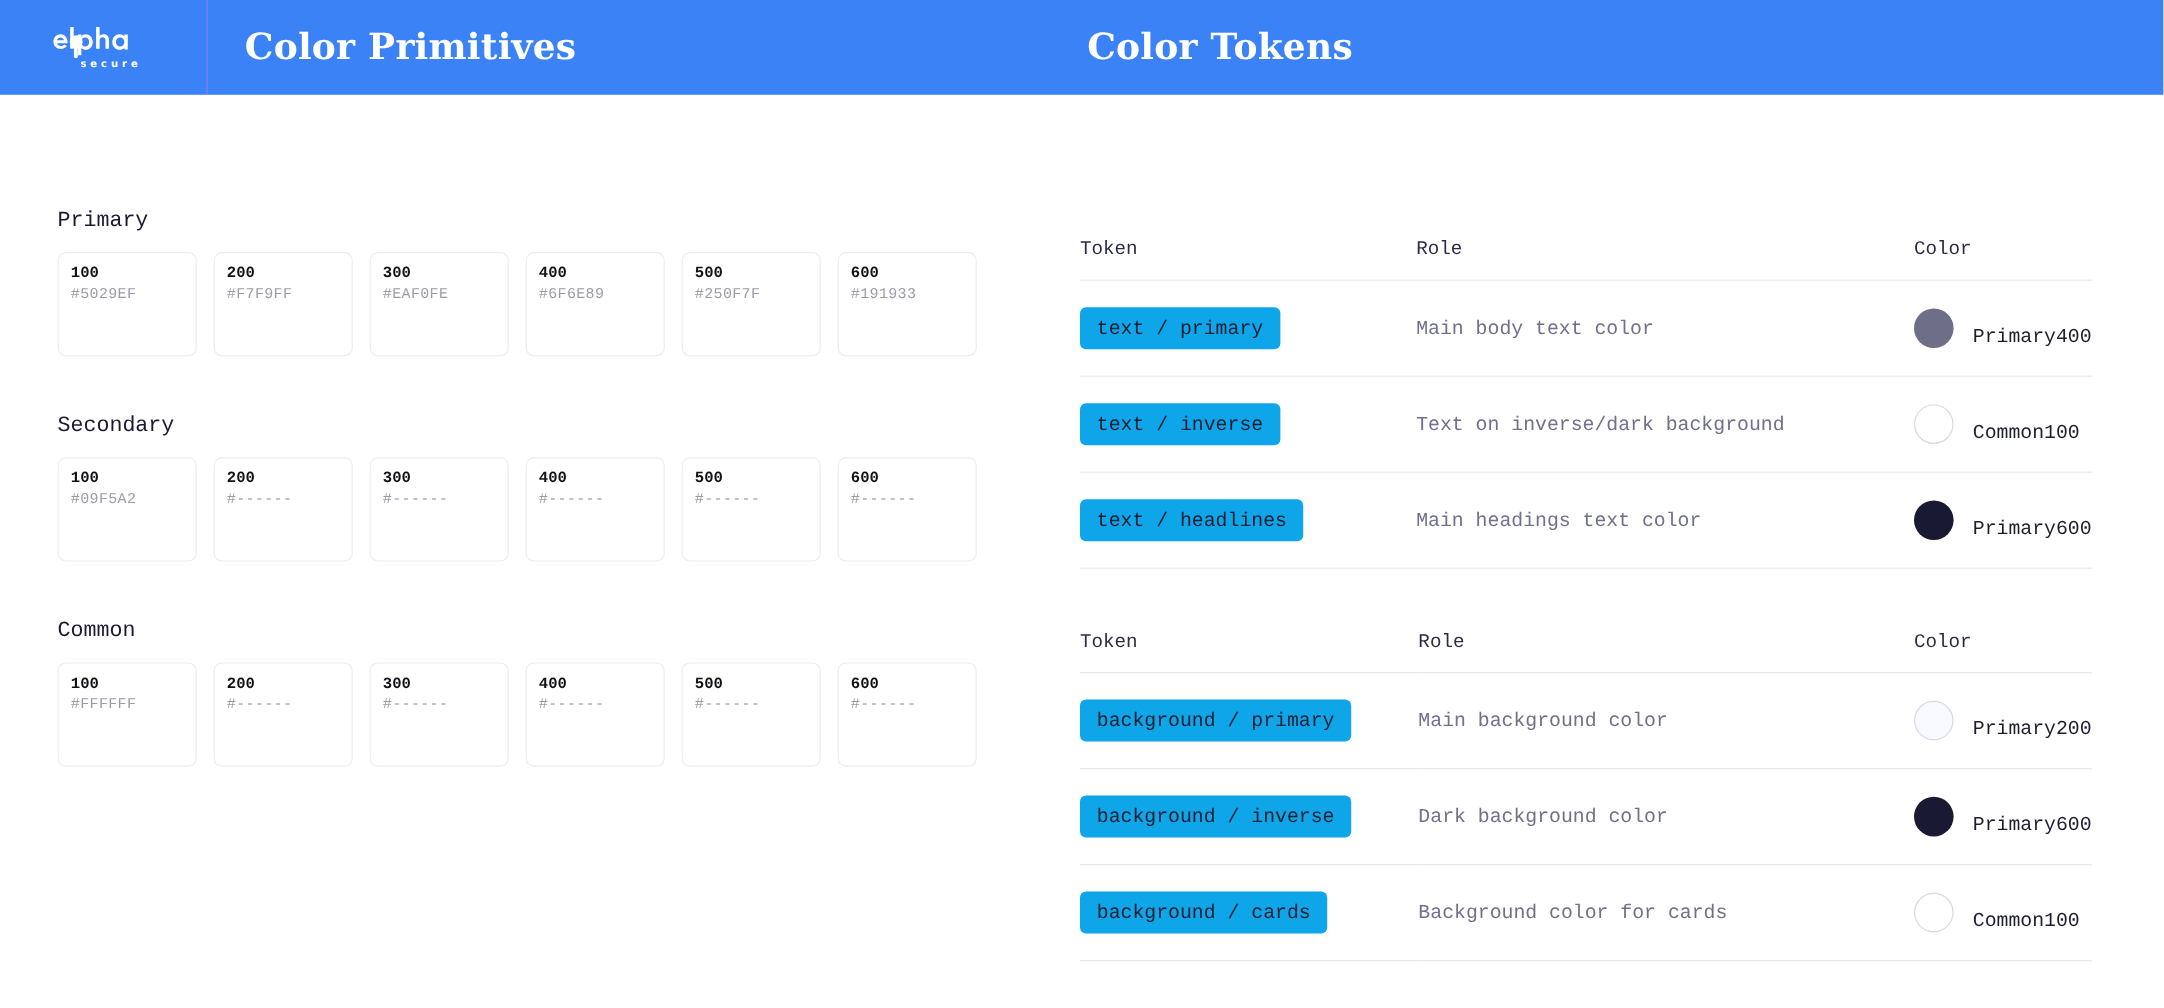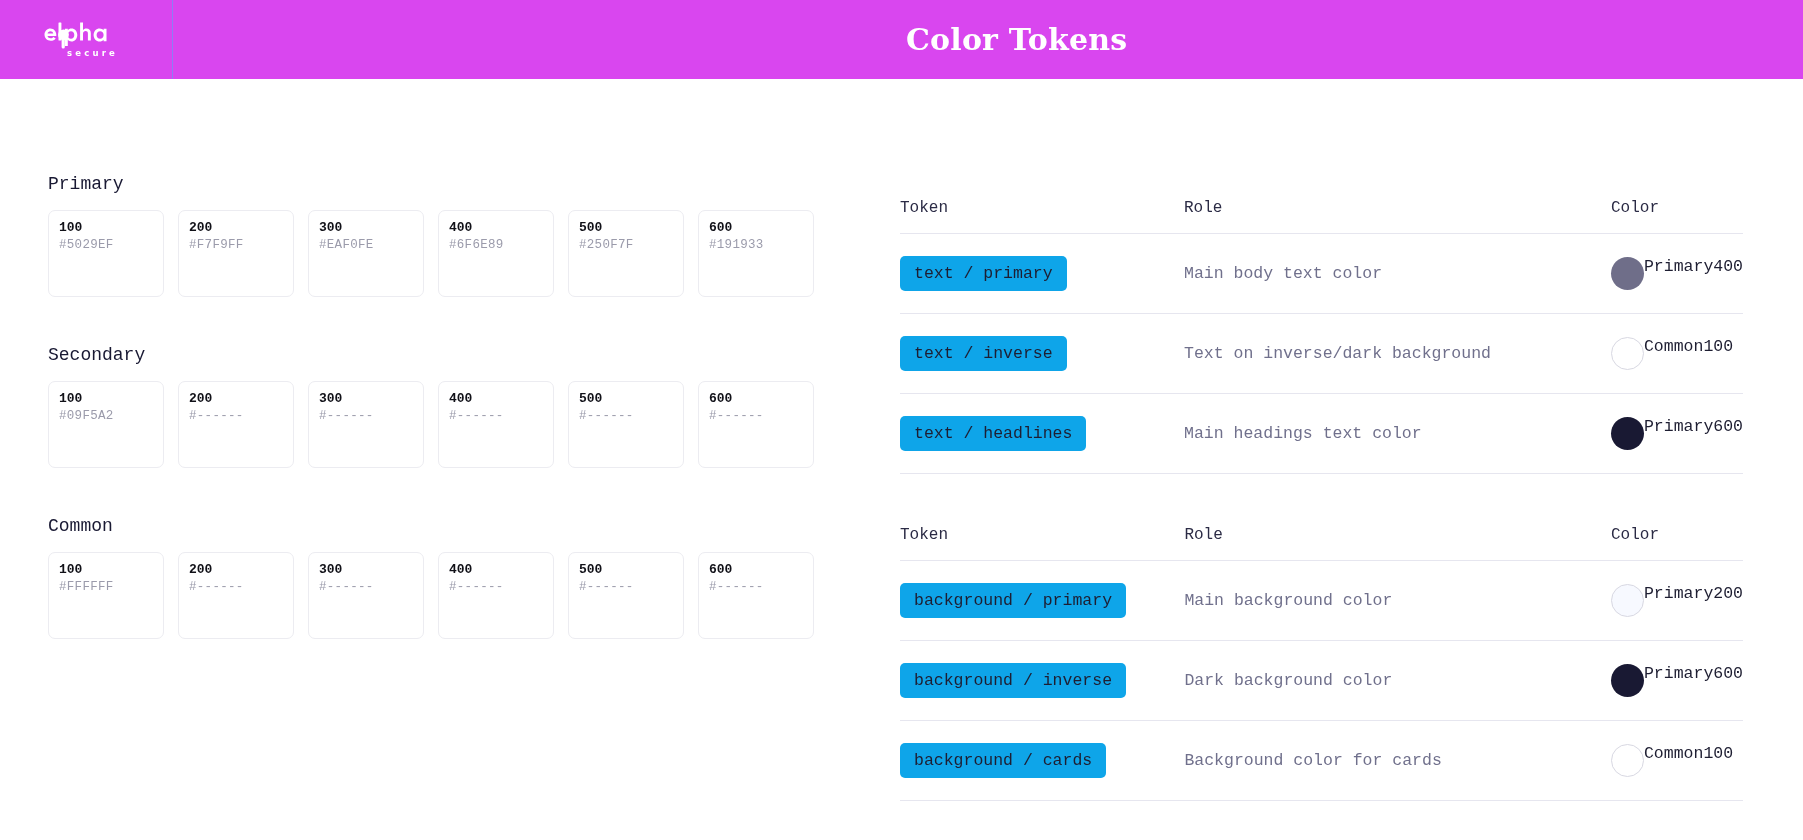--- a/index.html
+++ b/index.html
@@ -7,21 +7,21 @@
   html, body {
     width: 1803px; height: 840px;
     background: #ffffff;
     font-family: "Liberation Sans", sans-serif;
     overflow: hidden;
   }
 
   
   .header {
     height: 79px;
-    background: #d946ef;
+    background: #3b82f6;
     display: flex;
     align-items: stretch;
     position: relative;
   }
   .logo-cell {
     width: 173px;
     display: flex;
     align-items: center;
     justify-content: center;
     border-right: 1.5px solid #8f7bf5;
@@ -109,21 +109,21 @@
     color: #1e1e32;
     font-size: 16.5px;
     padding: 8px 14px;
     border-radius: 5px;
     white-space: nowrap;
   }
   .role-text {
     font-size: 16.5px;
     color: #70708c;
   }
-  .color-cell { display: flex; align-items: flex-start; }
+  .color-cell { display: flex; align-items: flex-end; gap: 16px; }
   .color-dot {
     width: 33px; height: 33px;
     border-radius: 50%;
     flex: none;
   }
   .color-dot.outlined { border: 1px solid #d8d8e2; }
   .color-name {
     font-size: 16.5px;
     color: #1e1e32;
   }
@@ -141,20 +141,21 @@
         <path d="M50.4 11.5c-1.5 0-2.7 0.6-3.4 1.5v-7.5h-2.9v18.1h2.9v-6.7c0-2 1.1-2.9 2.6-2.9 1.4 0 2.3 0.8 2.3 2.4v7.2h2.9v-7.5c0-3-1.8-4.6-4.4-4.6z"></path>
         <path d="M67.6 11.8v1.5c-0.9-1.1-2.2-1.8-4-1.8-3.3 0-6 2.7-6 6.5s2.7 6.5 6 6.5c1.8 0 3.1-0.7 4-1.8v1.5h2.9v-12.4zm-3.5 9.9c-2 0-3.5-1.4-3.5-3.7s1.5-3.7 3.5-3.7 3.5 1.4 3.5 3.7-1.5 3.7-3.5 3.7z"></path>
         <circle cx="27.5" cy="17.8" r="5.4"></circle>
         <rect x="25.6" y="20.4" width="3.2" height="11.2" rx="1.5"></rect>
       </g>
       <g fill="#ffffff" font-family="DejaVu Sans, sans-serif" font-size="8.5" letter-spacing="3.2" font-weight="700">
         <text x="31" y="39">secure</text>
       </g>
     </svg>
   </div>
+  <div class="header-title title-primitives">Color Primitives</div>
   <div class="header-title title-tokens">Color Tokens</div>
 </div>
 
 <div class="body-wrap">
 
   <div class="left-pane">
     <div id="groups-container">
         <div class="group">
           <div class="group-title">Primary</div>
           <div class="swatch-row">

